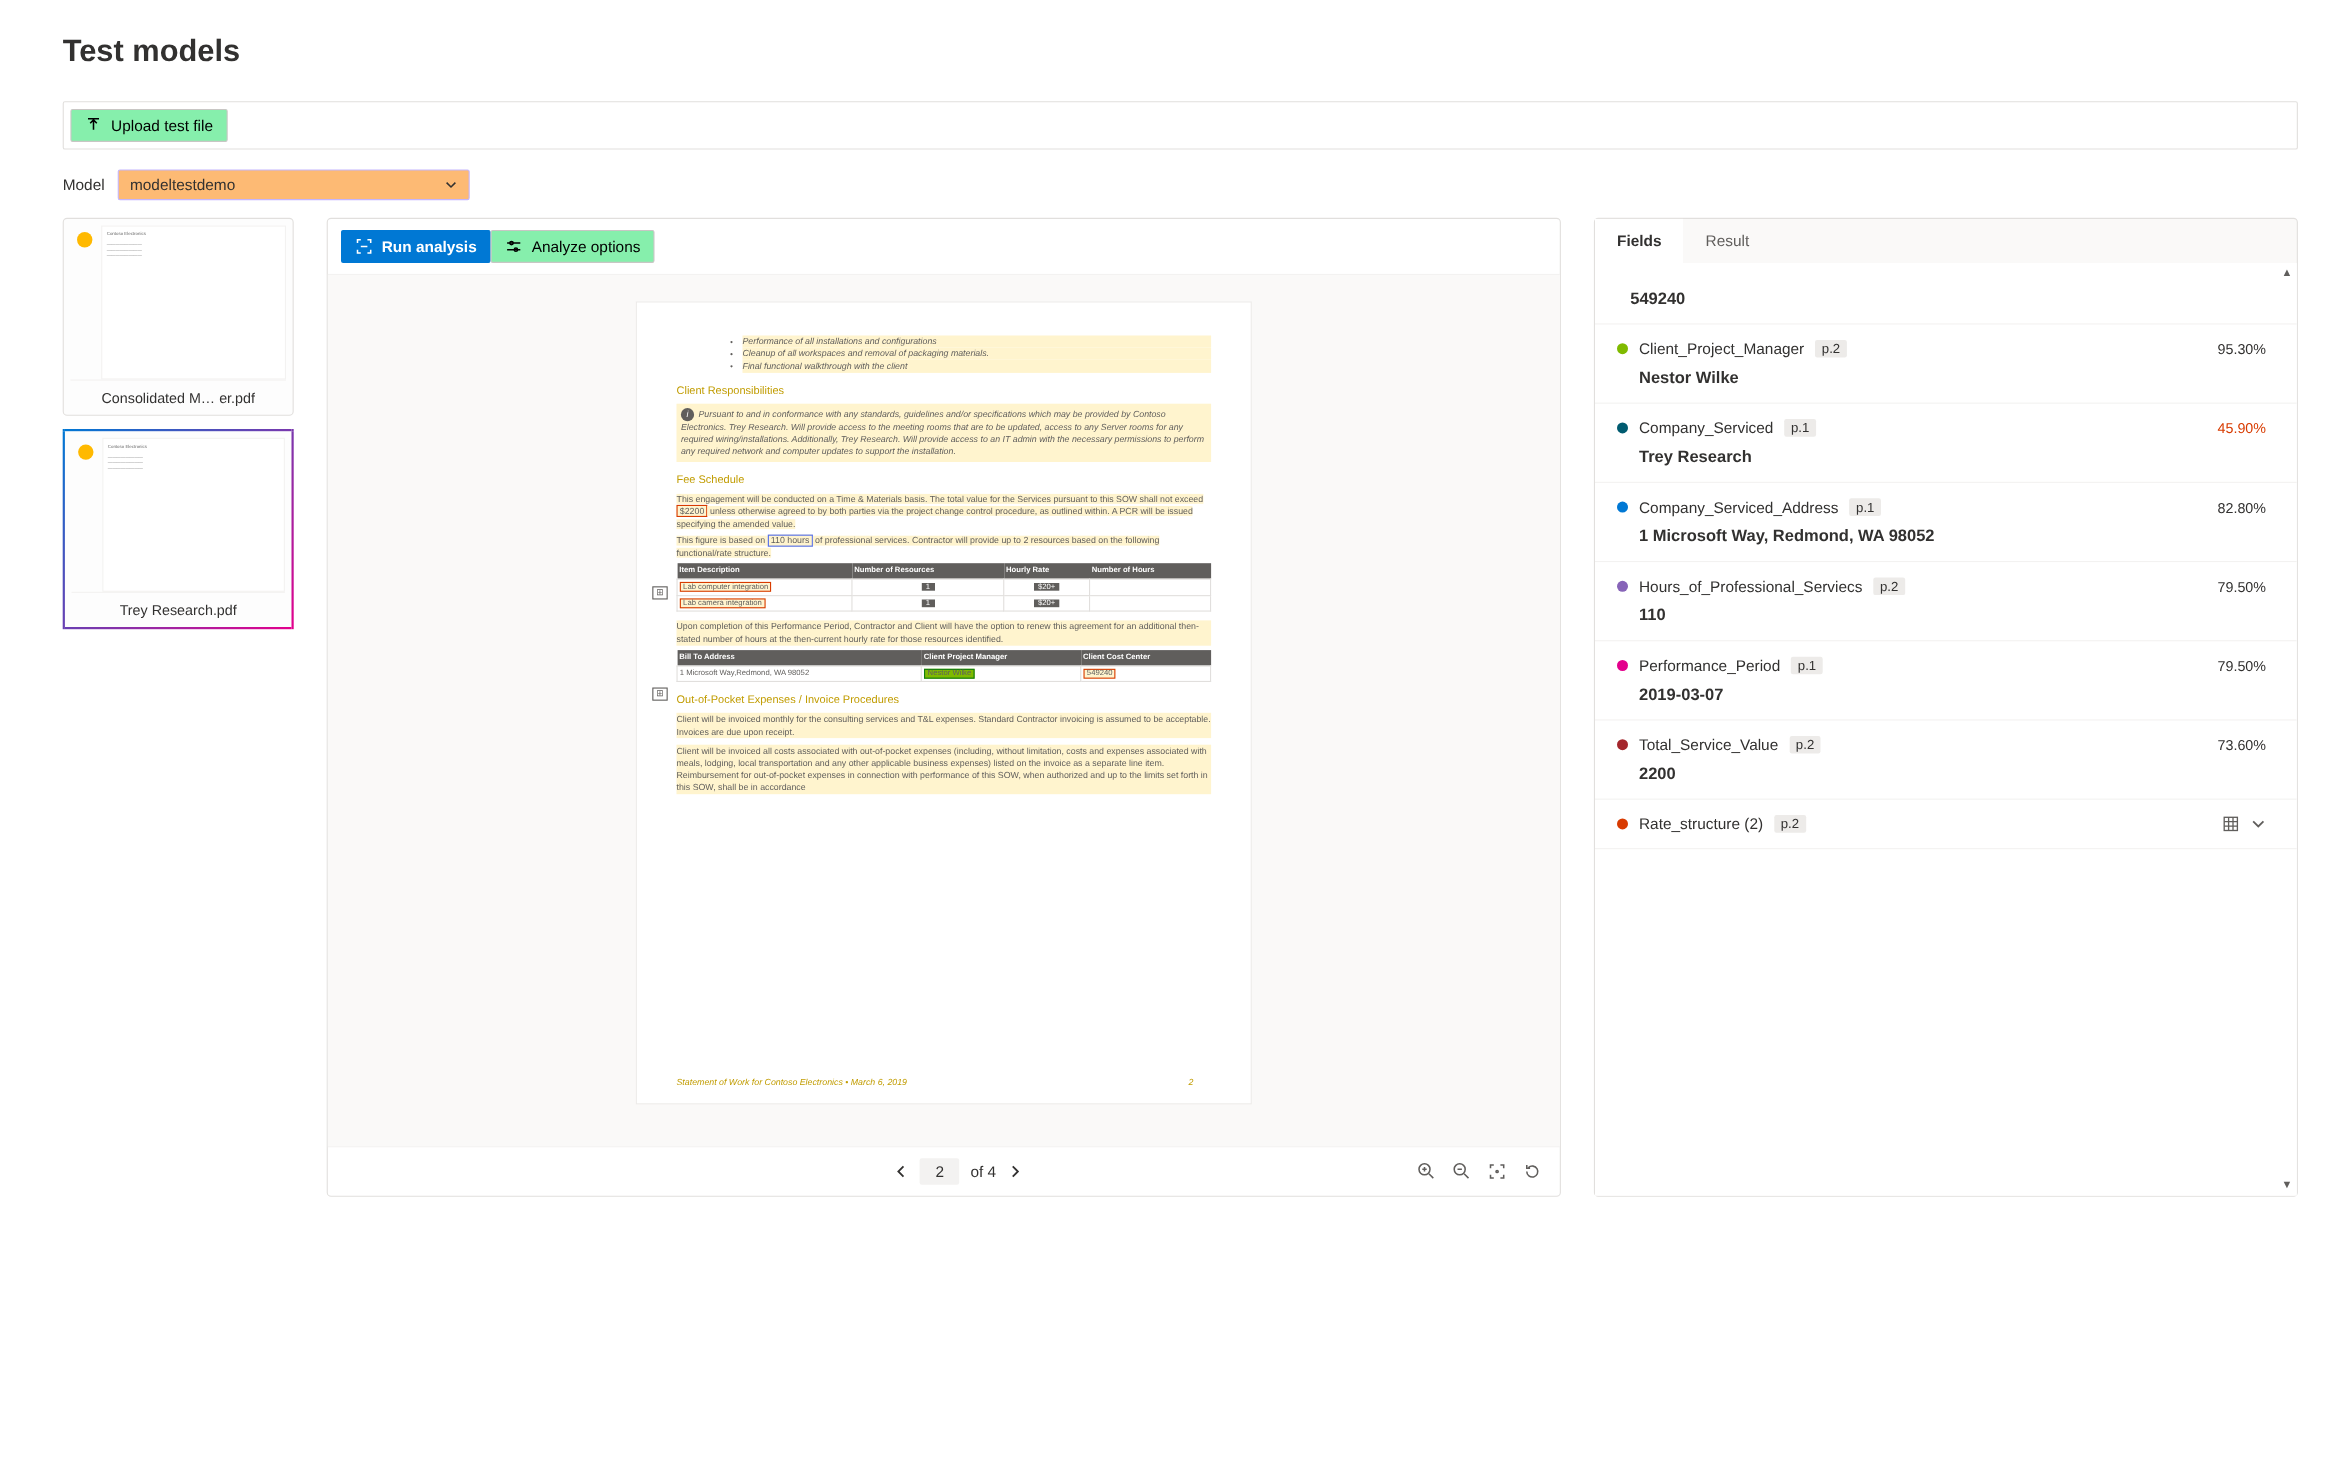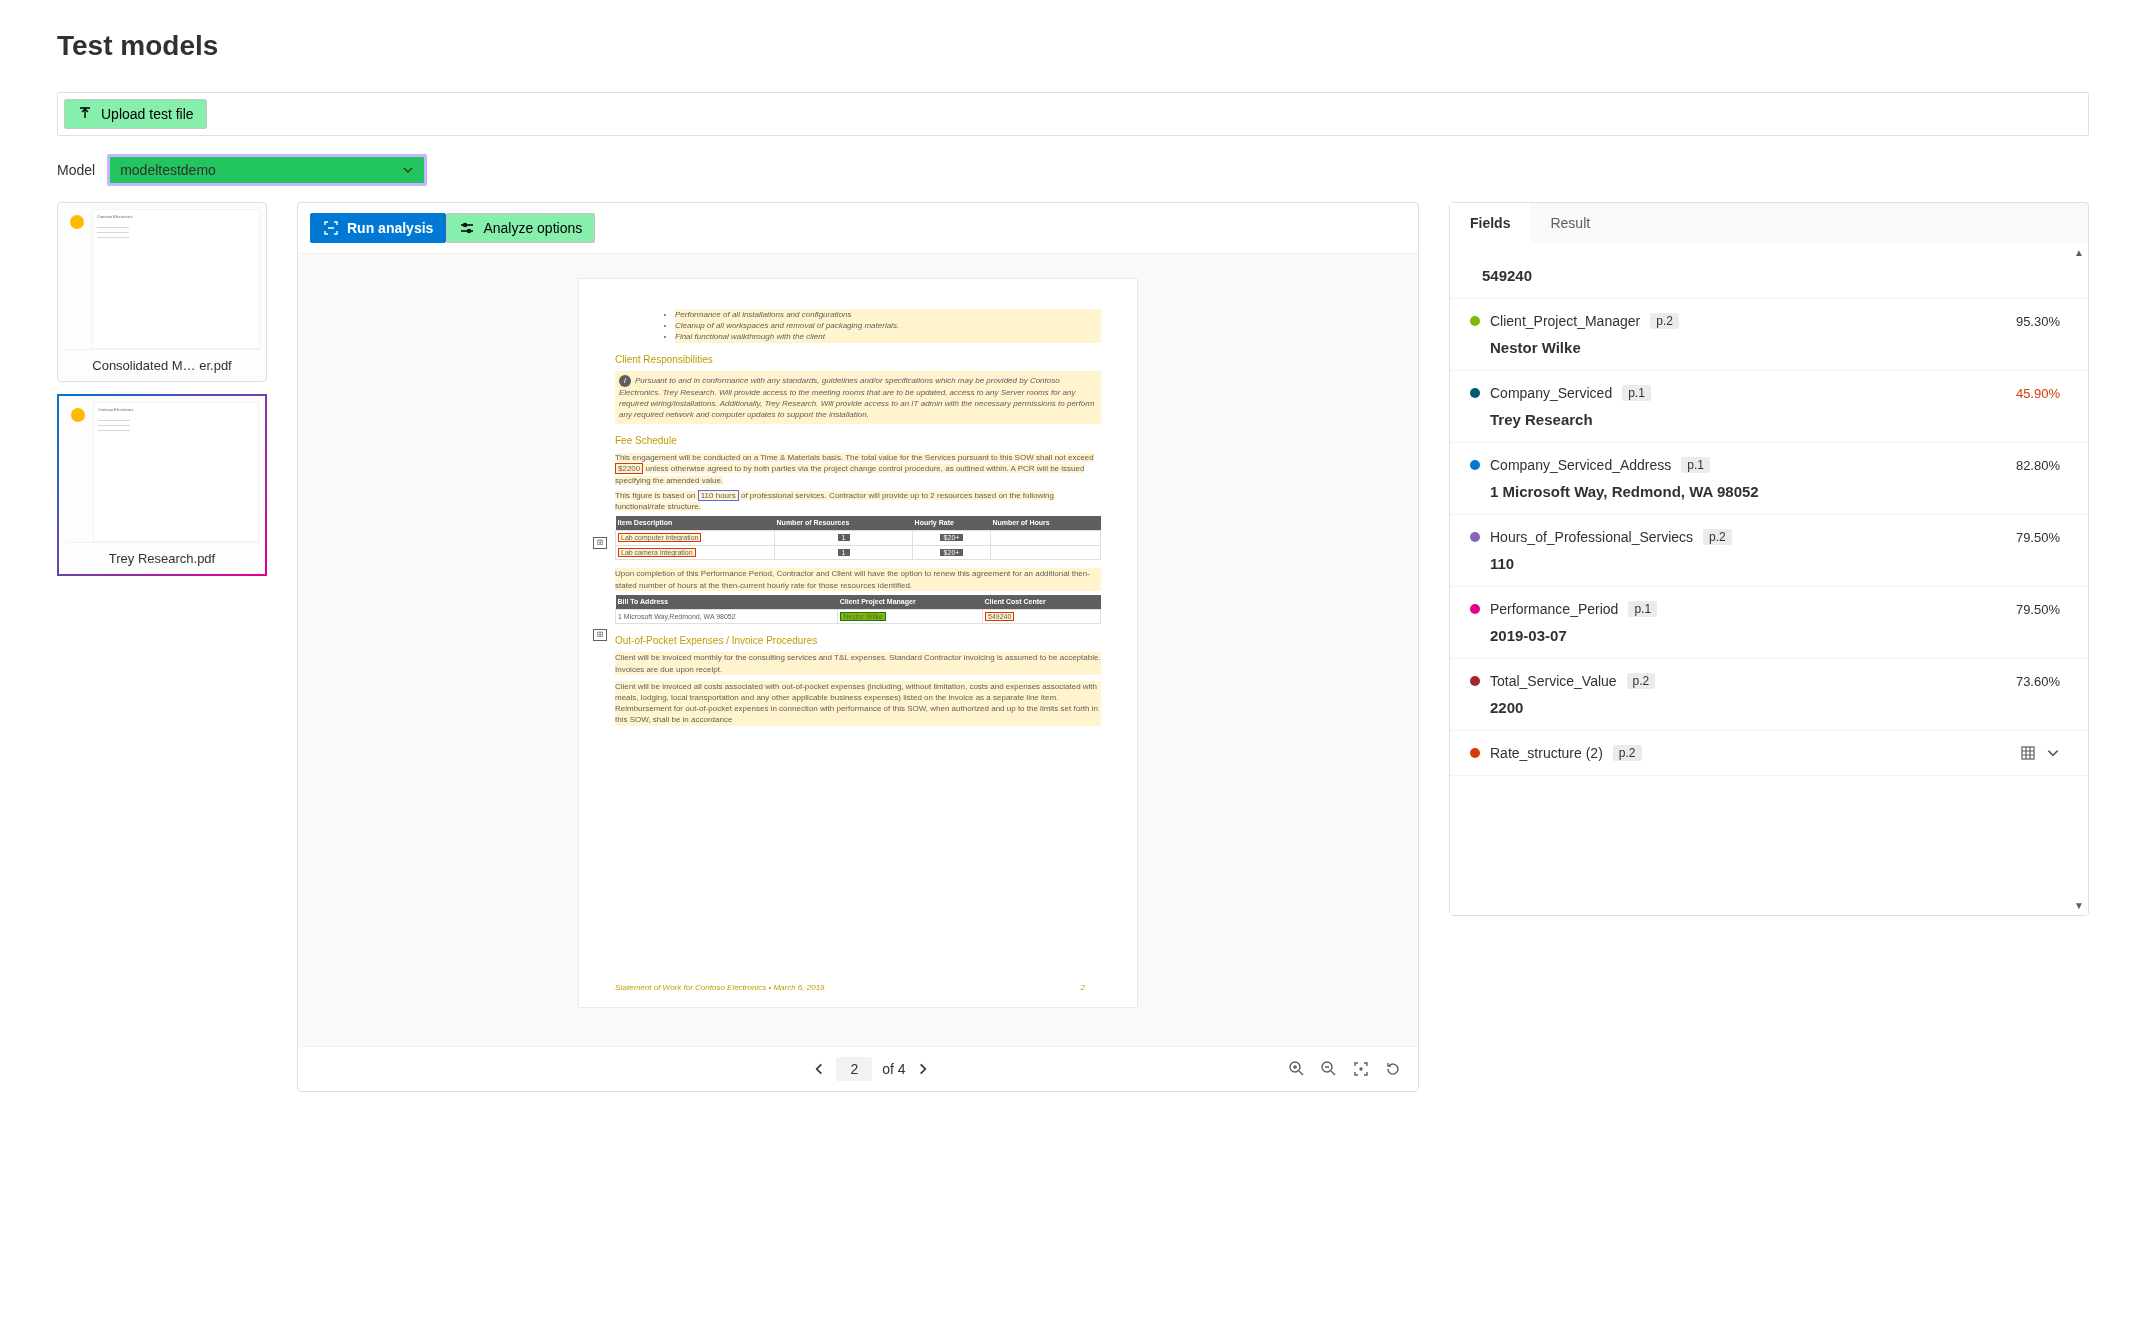--- a/index.html
+++ b/index.html
@@ -7,21 +7,21 @@
 .page { padding: 30px 46px; margin-left: 11px; }
 h1 { font-size: 28px; font-weight: 700; margin-bottom: 30px; }
 
 .toolbar-row { border: 1px solid #e1dfdd; border-radius: 2px; padding: 6px; margin-bottom: 18px; }
 .btn { display: inline-flex; align-items: center; gap: 8px; padding: 6px 12px; border: 1px solid #c8c6c4; border-radius: 2px; background: #86efac; cursor: pointer; font-size: 14px; }
 .btn-primary { background: #0078d4; color: #fff; border-color: #0078d4; font-weight: 600; }
 .icon { width: 16px; height: 16px; display: inline-block; }
 
 .model-row { display: flex; align-items: center; gap: 12px; margin-bottom: 16px; }
 .label { font-size: 14px; }
-.select { border: 3px solid #c4b5fd; padding: 5px 10px; border-radius: 2px; min-width: 320px; display: flex; justify-content: space-between; align-items: center; cursor: pointer; background: #22c55e; text-align: right; }
+.select { border: 1px solid #c4b5fd; padding: 5px 10px; border-radius: 2px; min-width: 320px; display: flex; justify-content: space-between; align-items: center; cursor: pointer; background: #fdba74; text-align: right; }
 
 .main-grid { display: grid; grid-template-columns: 210px 1fr 640px; gap: 30px; }
 
 
 .thumbs { display: flex; flex-direction: column; gap: 12px; }
 .thumb-card { border: 1px solid #e1dfdd; border-radius: 4px; background: #fdfdfd; position: relative; padding: 6px 6px 0 6px; }
 .thumb-card.selected { border: 2px solid; border-image: linear-gradient(135deg,#0078d4,#e3008c) 1; }
 .thumb-dot { position: absolute; top: 12px; left: 12px; width: 14px; height: 14px; border-radius: 50%; background: #ffb900; }
 .thumb-preview { margin-left: 28px; height: 140px; background: #fff; border: 1px solid #f3f2f1; font-size: 4px; color: #666; padding: 4px; overflow: hidden; }
 .thumb-name { font-size: 13px; text-align: center; padding: 8px 4px; border-top: 1px solid #f3f2f1; white-space: nowrap; overflow: hidden; text-overflow: ellipsis; }
@@ -42,21 +42,21 @@
 .info-dot { display:inline-block; width:12px; height:12px; border-radius:50%; background:#605e5c; color:#fff; font-size:8px; text-align:center; line-height:12px; margin-right:4px;}
 .table-badge { position:absolute; left: 14px; width:14px; height:12px; border:1px solid #605e5c; font-size:8px; display:flex; align-items:center; justify-content:center;}
 
 .viewer-footer { border-top: 1px solid #f3f2f1; padding: 10px 16px; display: flex; align-items: center; }
 .pager { display:flex; align-items:center; gap:10px; margin: 0 auto; }
 .page-num-box { background:#f3f2f1; padding: 4px 14px; border-radius:2px; }
 .footer-icons { display:flex; gap:14px; }
 .footer-icons .ficon { width:18px; height:18px; cursor:pointer; color:#605e5c; }
 
 
-.right-panel { border: 1px solid #e1dfdd; border-radius:4px; background:#faf9f8; height:714px; display:flex; flex-direction:column; }
+.right-panel { border: 1px solid #e1dfdd; border-radius:4px; background:#faf9f8; height:890px; display:flex; flex-direction:column; }
 .tabs-row { display:flex; }
 .tab { padding: 12px 20px; font-size:14px; cursor:pointer; color:#605e5c; }
 .tab.active { background:#fff; color:#323130; font-weight:600; }
 .field-list { flex:1; overflow-y:auto; background:#fff; position:relative; }
 .field-item { border-bottom:1px solid #f3f2f1; padding: 14px 28px 14px 20px; }
 .field-header { display:flex; align-items:center; gap:10px; }
 .field-dot { width:10px; height:10px; border-radius:50%; flex:none; }
 .field-name { font-size:14px; }
 .page-badge { background:#edebe9; padding:1px 6px; font-size:12px; border-radius:2px; }
 .confidence { margin-left:auto; font-size:13px; }

